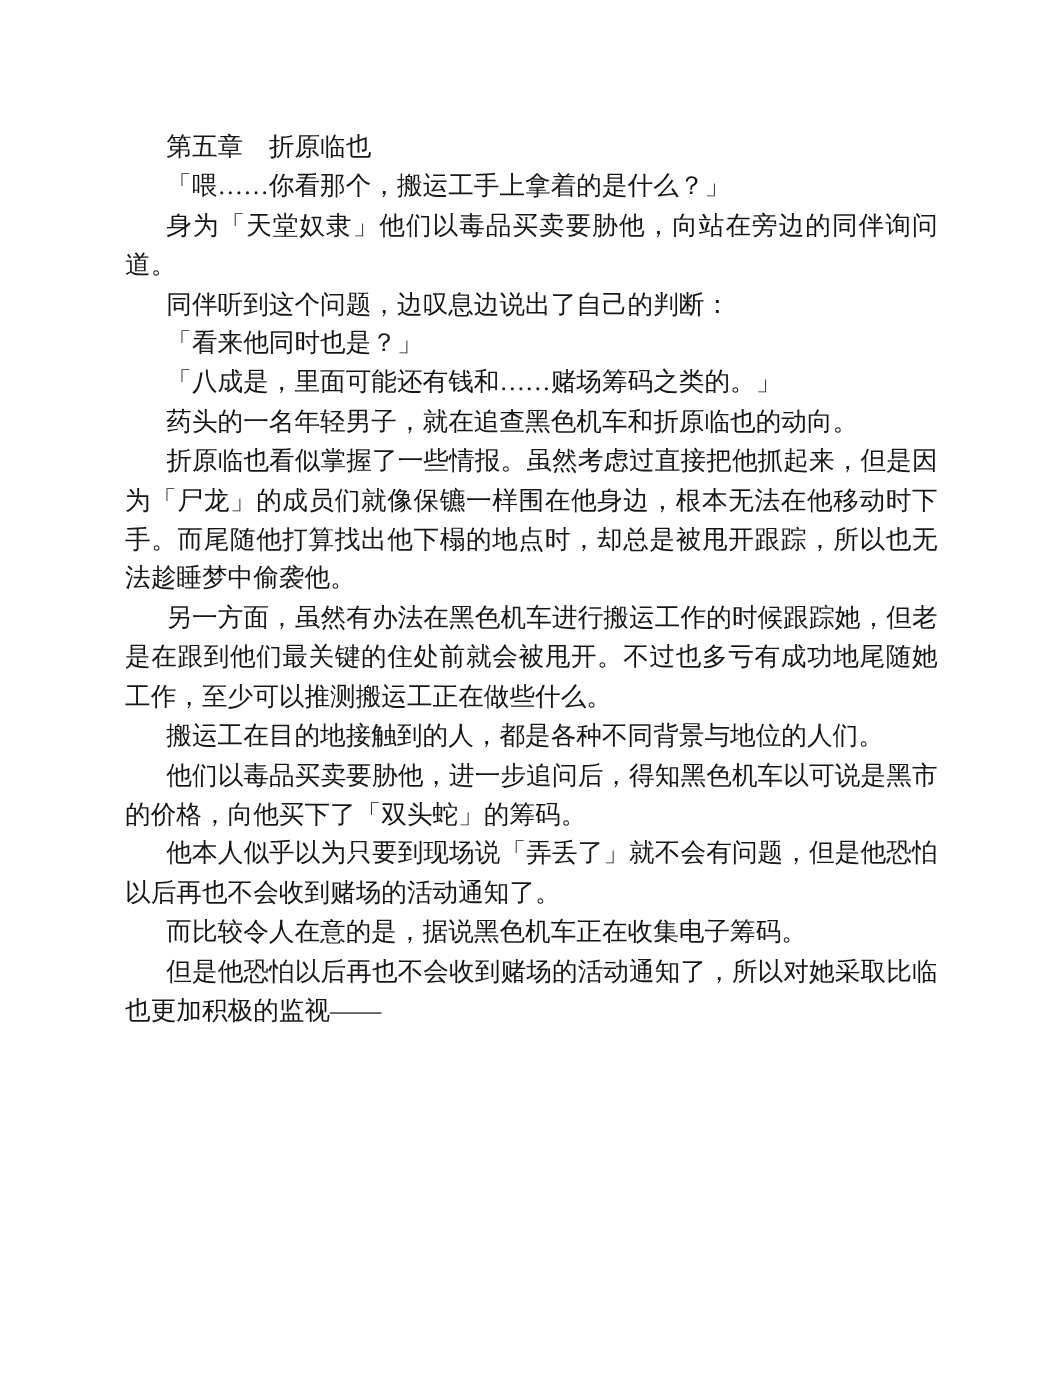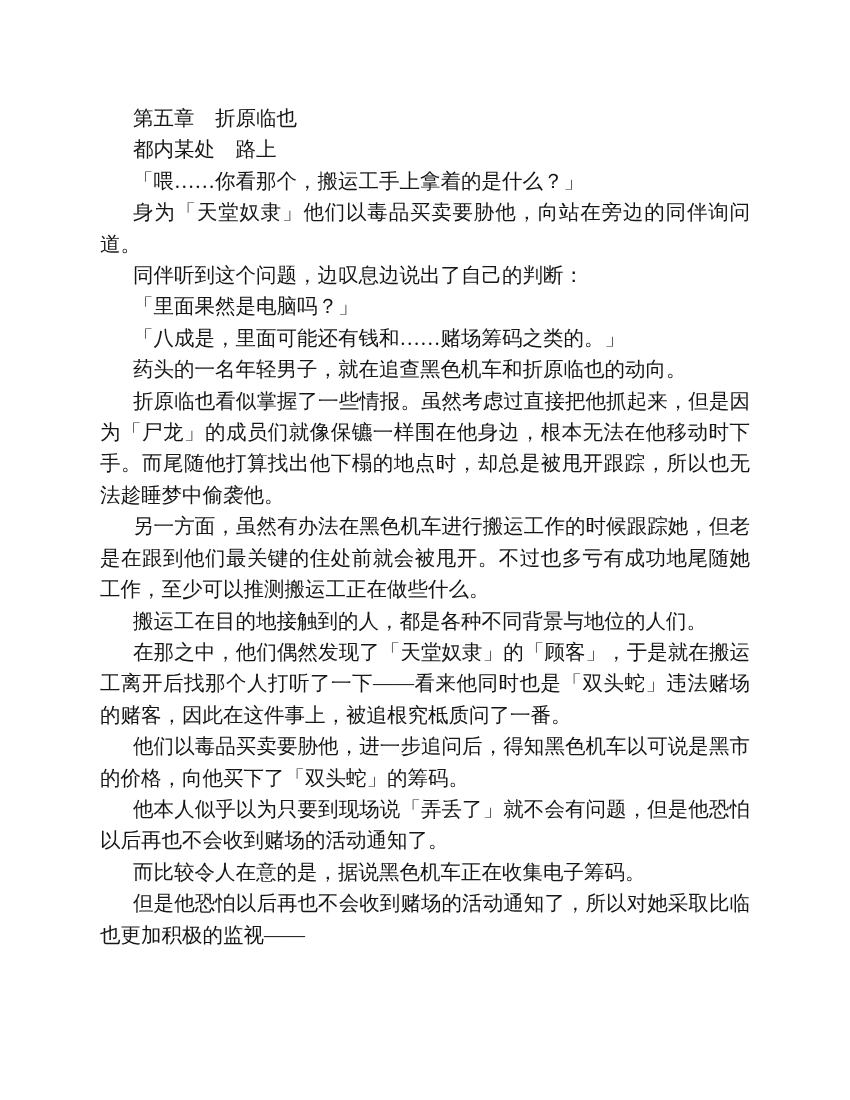--- a/index.html
+++ b/index.html
@@ -30,28 +30,26 @@
     margin: 0;
     padding: 0;
     text-indent: 33px;
   }
 </style>
 </head>
 <body>
 
 <main class="page-text">
     <p class="para">第五章　折原临也</p>
-    <p class="para">都内某处　路上</p>
     <p class="para">「喂……你看那个，搬运工手上拿着的是什么？」</p>
     <p class="para">身为「天堂奴隶」他们以毒品买卖要胁他，向站在旁边的同伴询问道。</p>
     <p class="para">同伴听到这个问题，边叹息边说出了自己的判断：</p>
-    <p class="para">「里面果然是电脑吗？」</p>
+    <p class="para">「看来他同时也是？」</p>
     <p class="para">「八成是，里面可能还有钱和……赌场筹码之类的。」</p>
     <p class="para">药头的一名年轻男子，就在追查黑色机车和折原临也的动向。</p>
     <p class="para">折原临也看似掌握了一些情报。虽然考虑过直接把他抓起来，但是因为「尸龙」的成员们就像保镳一样围在他身边，根本无法在他移动时下手。而尾随他打算找出他下榻的地点时，却总是被甩开跟踪，所以也无法趁睡梦中偷袭他。</p>
     <p class="para">另一方面，虽然有办法在黑色机车进行搬运工作的时候跟踪她，但老是在跟到他们最关键的住处前就会被甩开。不过也多亏有成功地尾随她工作，至少可以推测搬运工正在做些什么。</p>
     <p class="para">搬运工在目的地接触到的人，都是各种不同背景与地位的人们。</p>
-    <p class="para">在那之中，他们偶然发现了「天堂奴隶」的「顾客」，于是就在搬运工离开后找那个人打听了一下——看来他同时也是「双头蛇」违法赌场的赌客，因此在这件事上，被追根究柢质问了一番。</p>
     <p class="para">他们以毒品买卖要胁他，进一步追问后，得知黑色机车以可说是黑市的价格，向他买下了「双头蛇」的筹码。</p>
     <p class="para">他本人似乎以为只要到现场说「弄丢了」就不会有问题，但是他恐怕以后再也不会收到赌场的活动通知了。</p>
     <p class="para">而比较令人在意的是，据说黑色机车正在收集电子筹码。</p>
     <p class="para">但是他恐怕以后再也不会收到赌场的活动通知了，所以对她采取比临也更加积极的监视——</p>
   </main>
 
 </body></html>

